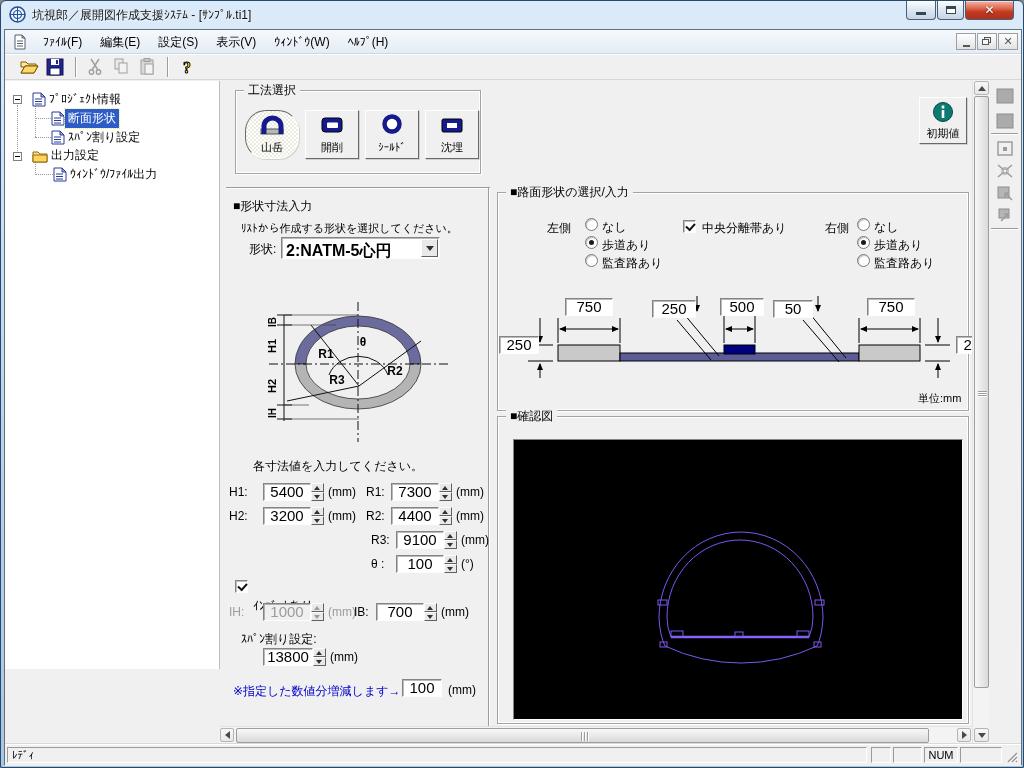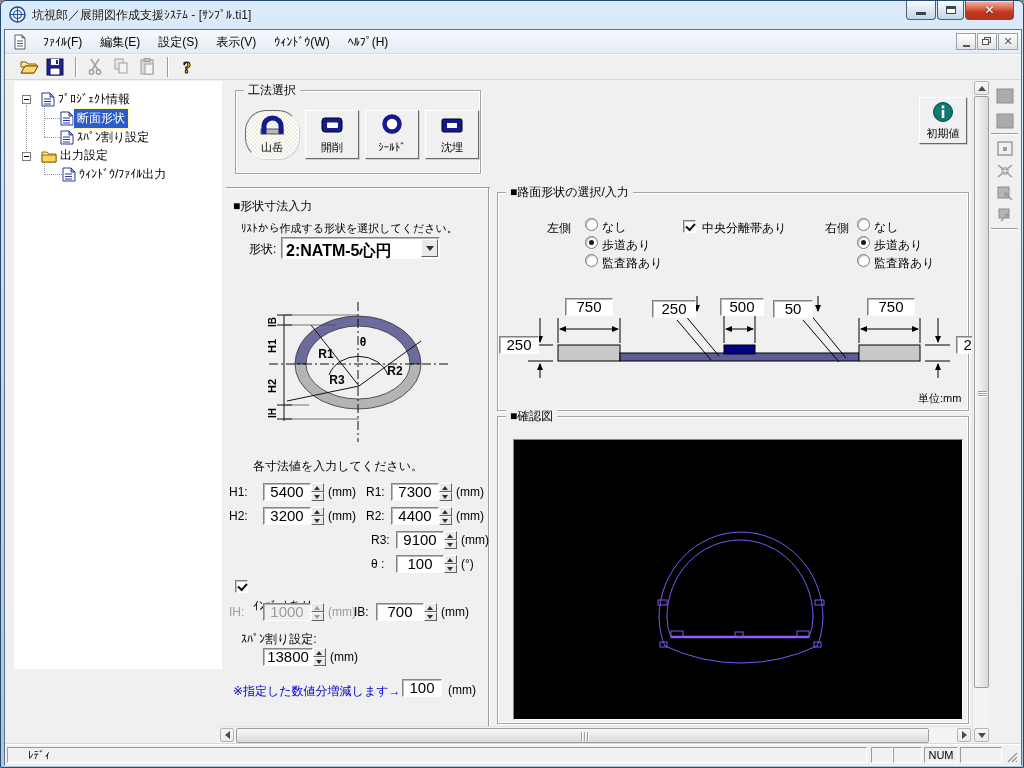--- a/index.html
+++ b/index.html
@@ -30,21 +30,21 @@
   .mdibtns{margin-left:auto;display:flex;margin-right:3px;}
   .mdib{width:20px;height:17px;background:linear-gradient(#ffffff,#e2e2e2);border:1px solid #9aa0a8;display:flex;align-items:center;justify-content:center;margin-left:1px;color:#555;}
   .g-mmin{width:7px;height:2px;background:#555;margin-top:8px;}
   .g-mclose{font-size:11px;font-weight:bold;line-height:11px;color:#555;}
   
   .toolbar{position:absolute;top:24px;left:0;right:0;height:26px;background:#f0f0f0;border-bottom:1px solid #d6d6d6;box-shadow:inset 0 1px 0 #fff;display:flex;align-items:center;padding-left:12px;}
   .tbtn{width:24px;height:23px;display:flex;align-items:center;justify-content:center;margin-right:2px;}
   .tsep{width:2px;height:20px;border-left:1px solid #9c9c9c;border-right:1px solid #fff;margin:0 6px;}
   
   .workspace{position:absolute;top:50px;left:0;width:1016px;height:663px;background:#f0f0f0;}
-  .tree{position:absolute;left:9px;top:1px;width:215px;height:588px;background:#fff;border-right:1px solid #bdbdbd;}
+  .tree{position:absolute;left:0;top:1px;width:215px;height:588px;background:#fff;border-right:1px solid #bdbdbd;}
   .trow{position:absolute;height:17px;display:flex;align-items:center;}
   .tlabel{padding:1px 3px;white-space:nowrap;font-size:12px;}
   .tlabel.sel{background:#2b5cc8;color:#fff;outline:1px dotted #f0e68c;}
   .expander{position:absolute;width:9px;height:9px;background:#fff;border:1px solid #808080;}
   .expander::after{content:"";position:absolute;left:1px;top:3px;width:5px;height:1px;background:#000;}
   .dotv{position:absolute;width:1px;border-left:1px dotted #9a9a9a;}
   .doth{position:absolute;height:1px;border-top:1px dotted #9a9a9a;}
   .main{position:absolute;left:217px;top:0;width:750px;height:646px;background:#f0f0f0;overflow:hidden;}
   
   .gbox{position:absolute;border:1px solid #a3a3a3;box-shadow:inset 1px 1px 0 #fff,inset -1px -1px 0 #fff,1px 1px 0 #fff;}
@@ -99,21 +99,21 @@
   .vgrip i{height:1px;background:#9d9d9d;box-shadow:0 1px 0 #fff;}
   .hthumb{position:absolute;top:1px;left:17px;width:693px;height:15px;background:linear-gradient(#f8f8f8,#dadada);border:1px solid #9d9d9d;border-radius:2px;}
   .hgrip{position:absolute;left:344px;top:3px;height:9px;display:flex;gap:2px;}
   .hgrip i{width:1px;background:#9d9d9d;box-shadow:1px 0 0 #fff;}
   
   .rstrip{position:absolute;left:984px;top:0;width:32px;height:663px;background:#f0f0f0;}
   .rbtn{position:absolute;left:4px;width:24px;height:22px;display:flex;align-items:center;justify-content:center;}
   .rsep{position:absolute;left:2px;width:27px;height:2px;border-top:1px solid #9c9c9c;border-bottom:1px solid #fff;}
   
   .statusbar{position:absolute;top:713px;left:0;width:1016px;height:23px;background:#f0f0f0;border-top:1px solid #d9d9d9;box-shadow:inset 0 1px 0 #fff;}
-  .scell{position:absolute;top:3px;height:16px;border:1px solid;border-color:#9a9a9a #fff #fff #9a9a9a;font-size:11px;line-height:14px;padding-left:20px;background:#f0f0f0;white-space:nowrap;overflow:hidden;}
+  .scell{position:absolute;top:3px;height:16px;border:1px solid;border-color:#9a9a9a #fff #fff #9a9a9a;font-size:11px;line-height:14px;padding-left:4px;background:#f0f0f0;white-space:nowrap;overflow:hidden;}
   .grip{position:absolute;right:2px;bottom:2px;}
 </style>
 </head>
 <body>
 
 <div class="win">
 
   <div class="titlebar">
     <svg class="app-icon" viewBox="0 0 17 17">
       <circle cx="8.5" cy="8.5" r="7.5" fill="#eef4fb" stroke="#27509a" stroke-width="1.6"></circle>

